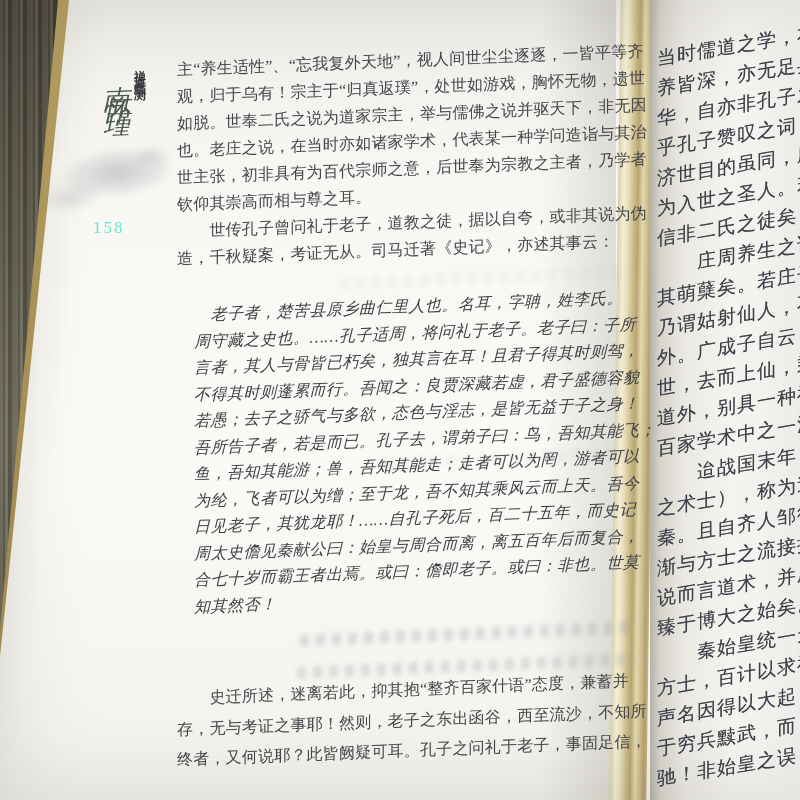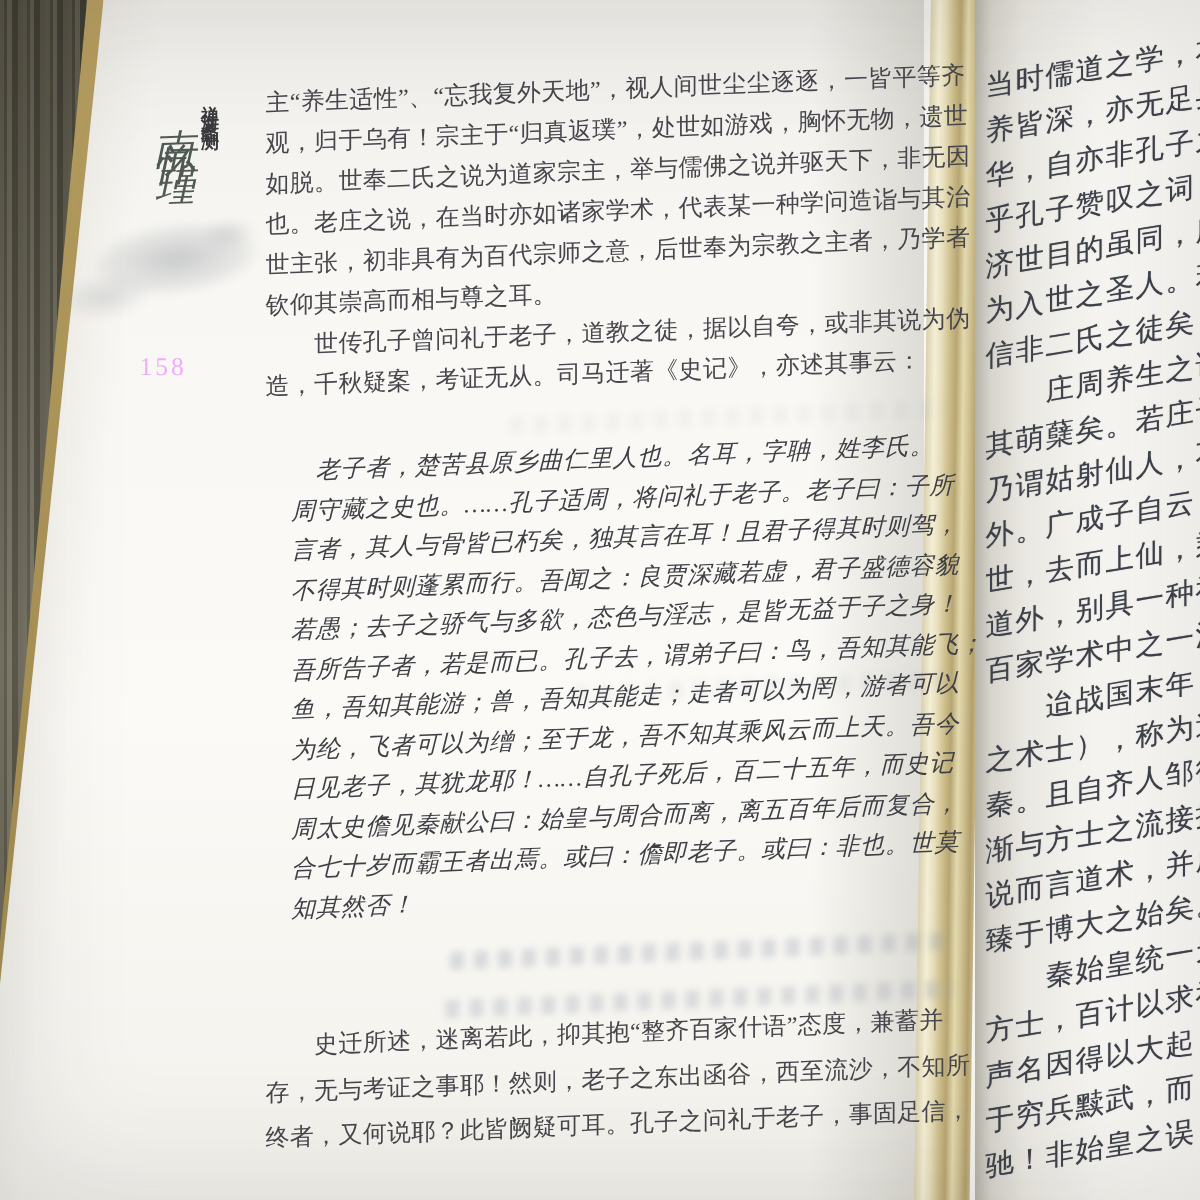--- a/index.html
+++ b/index.html
@@ -43,22 +43,22 @@
     transform:skewY(-9.5deg);transform-origin:0 0;
     font-size:19px;line-height:30px;letter-spacing:1px;color:#3e414a;white-space:nowrap;
     text-shadow:0 0 .6px rgba(62,65,74,.55);}
   .ln{white-space:nowrap;}
   
   .logo{position:absolute;left:97px;top:64px;z-index:10;writing-mode:vertical-rl;
     font-size:27px;font-style:italic;color:#3d4a43;letter-spacing:12px;
     transform:rotate(-2deg);opacity:.9;}
   .mtitle{position:absolute;left:131px;top:60px;z-index:10;writing-mode:vertical-rl;
     font-size:12px;font-weight:bold;color:#3a3a3e;letter-spacing:6px;}
-  .pagenum{position:absolute;left:93px;top:235px;z-index:10;font-size:17px;
-    color:#f0abfc;letter-spacing:2px;}
+  .pagenum{position:absolute;left:93px;top:218px;z-index:10;font-size:17px;
+    color:#5eead4;letter-spacing:2px;}
   
   .inkwash{position:absolute;left:38px;top:136px;width:138px;height:84px;z-index:9;
     transform:rotate(-7deg);filter:blur(3px);opacity:.55;
     background:
       radial-gradient(55% 38% at 58% 45%,rgba(96,102,114,.55),rgba(120,126,138,.22) 60%,transparent 76%),
       radial-gradient(34% 26% at 22% 68%,rgba(108,114,126,.38),transparent 70%),
       radial-gradient(20% 18% at 84% 30%,rgba(108,114,126,.35),transparent 70%);}
   .ghost{position:absolute;z-index:8;height:12px;filter:blur(2.5px);border-radius:2px;
     transform:skewY(-2.3deg);
     background:repeating-linear-gradient(90deg,#99a0ad 0 9px,transparent 9px 16px);}

